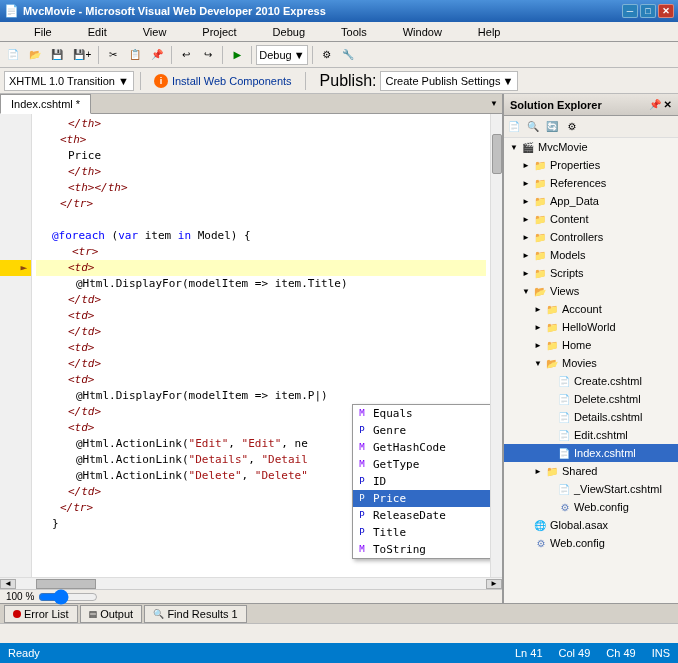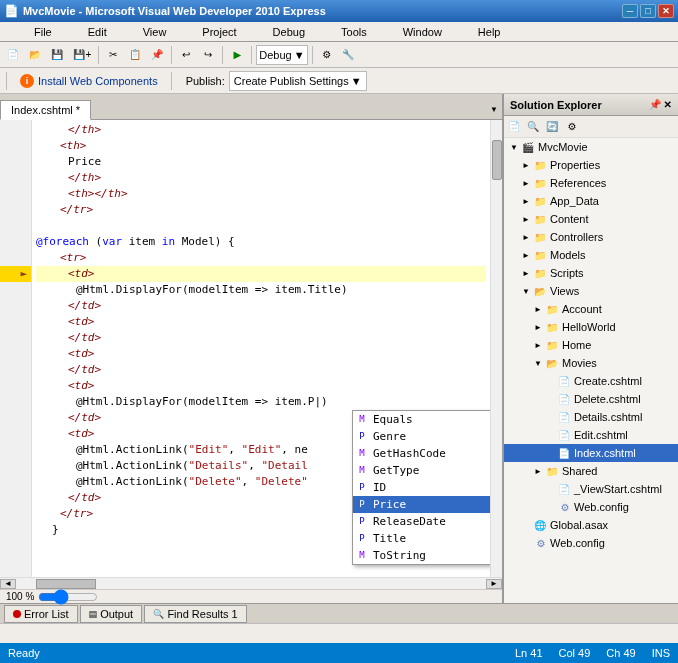--- a/index.html
+++ b/index.html
@@ -117,21 +117,21 @@
       border-radius: 50%;
       display: flex; align-items: center; justify-content: center;
       color: white;
       font-size: 9px;
       font-weight: bold;
     }
     .publish-area {
       display: flex; align-items: center; gap: 4px;
       margin-left: 8px;
     }
-    .publish-label { font-size: 11px; }
+    .publish-label { font-size: 16px; }
     .publish-dropdown {
       height: 20px;
       border: 1px solid #bbb;
       background: white;
       font-size: 11px;
       padding: 0 4px;
       display: flex; align-items: center; gap: 2px;
       cursor: pointer;
     }
 
@@ -148,21 +148,21 @@
       flex-direction: column;
       background: white;
       border-right: 1px solid #999;
     }
 
     
     .tab-bar {
       display: flex;
       align-items: flex-end;
       background: #d4d0c8;
-      height: 26px;
+      height: 20px;
       border-bottom: 1px solid #999;
     }
     .tab {
       padding: 2px 10px;
       font-size: 11px;
       border: 1px solid #999;
       border-bottom: none;
       background: #ece9e3;
       cursor: pointer;
       height: 20px;
@@ -431,20 +431,23 @@
   <div class="debug-dropdown">
     <span>Debug</span>
     <span>▼</span>
   </div>
   <div class="toolbar-sep"></div>
   <button class="toolbar-btn">⚙</button>
   <button class="toolbar-btn">🔧</button>
 </div>
 
 <div class="toolbar2">
+  <div class="xhtml-dropdown">
+    <span>XHTML 1.0 Transition ▼</span>
+  </div>
   <div class="toolbar-sep"></div>
   <button class="install-btn">
     <div class="install-icon">i</div>
     <span>Install Web Components</span>
   </button>
   <div class="toolbar-sep"></div>
   <div class="publish-area">
     <span class="publish-label">Publish:</span>
     <div class="publish-dropdown">
       <span>Create Publish Settings</span>
@@ -498,22 +501,22 @@
 
       <div class="code-content" style="position:relative;">
 
         <div class="code-line"><span style="margin-left:32px;" class="html-tag">&lt;/th&gt;</span></div>
         <div class="code-line"><span style="margin-left:24px;" class="html-tag">&lt;th&gt;</span></div>
         <div class="code-line"><span style="margin-left:32px;">Price</span></div>
         <div class="code-line"><span style="margin-left:32px;" class="html-tag">&lt;/th&gt;</span></div>
         <div class="code-line"><span style="margin-left:32px;" class="html-tag">&lt;th&gt;&lt;/th&gt;</span></div>
         <div class="code-line"><span style="margin-left:24px;" class="html-tag">&lt;/tr&gt;</span></div>
         <div class="code-line"></div>
-        <div class="code-line"><span style=""><span style="color:#0000ff;">@foreach</span> (<span style="color:#0000ff;">var</span> item <span style="color:#0000ff;">in</span> Model) {</span></div>
-        <div class="code-line"><span style="margin-left:24px;" class="html-tag">&lt;tr&gt;</span></div>
+        <div class="code-line"><span style="margin-left:16px;"><span style="color:#0000ff;">@foreach</span> (<span style="color:#0000ff;">var</span> item <span style="color:#0000ff;">in</span> Model) {</span></div>
+        <div class="code-line"><span style="margin-left:36px;" class="html-tag">&lt;tr&gt;</span></div>
         <div class="code-line highlighted"><span style="margin-left:32px;" class="html-tag">&lt;td&gt;</span></div>
         <div class="code-line"><span style="margin-left:40px;">@Html.DisplayFor(modelItem =&gt; item.Title)</span></div>
         <div class="code-line"><span style="margin-left:32px;" class="html-tag">&lt;/td&gt;</span></div>
         <div class="code-line"><span style="margin-left:32px;" class="html-tag">&lt;td&gt;</span></div>
         <div class="code-line"><span style="margin-left:32px;" class="html-tag">&lt;/td&gt;</span></div>
         <div class="code-line"><span style="margin-left:32px;" class="html-tag">&lt;td&gt;</span></div>
         <div class="code-line"><span style="margin-left:32px;" class="html-tag">&lt;/td&gt;</span></div>
         <div class="code-line"><span style="margin-left:32px;" class="html-tag">&lt;td&gt;</span></div>
         <div class="code-line"><span style="margin-left:40px;">@Html.DisplayFor(modelItem =&gt; item.P|)</span></div>
         <div class="code-line"><span style="margin-left:32px;" class="html-tag">&lt;/td&gt;</span></div>

